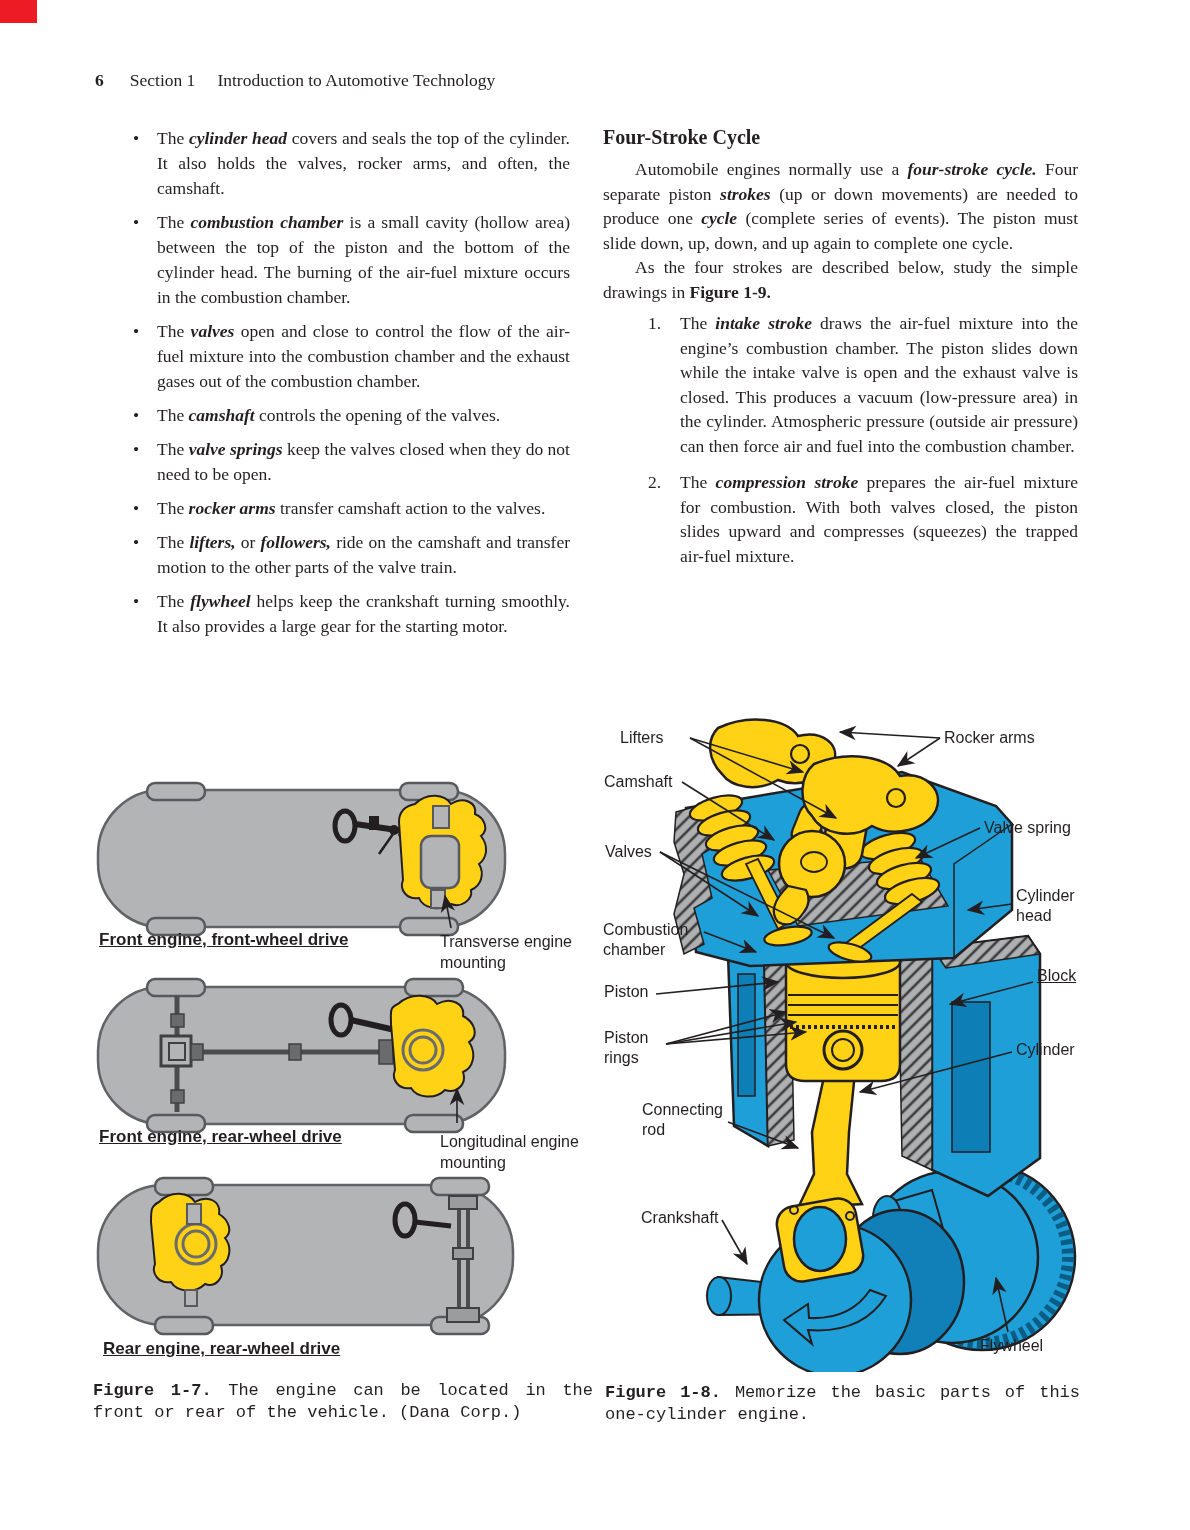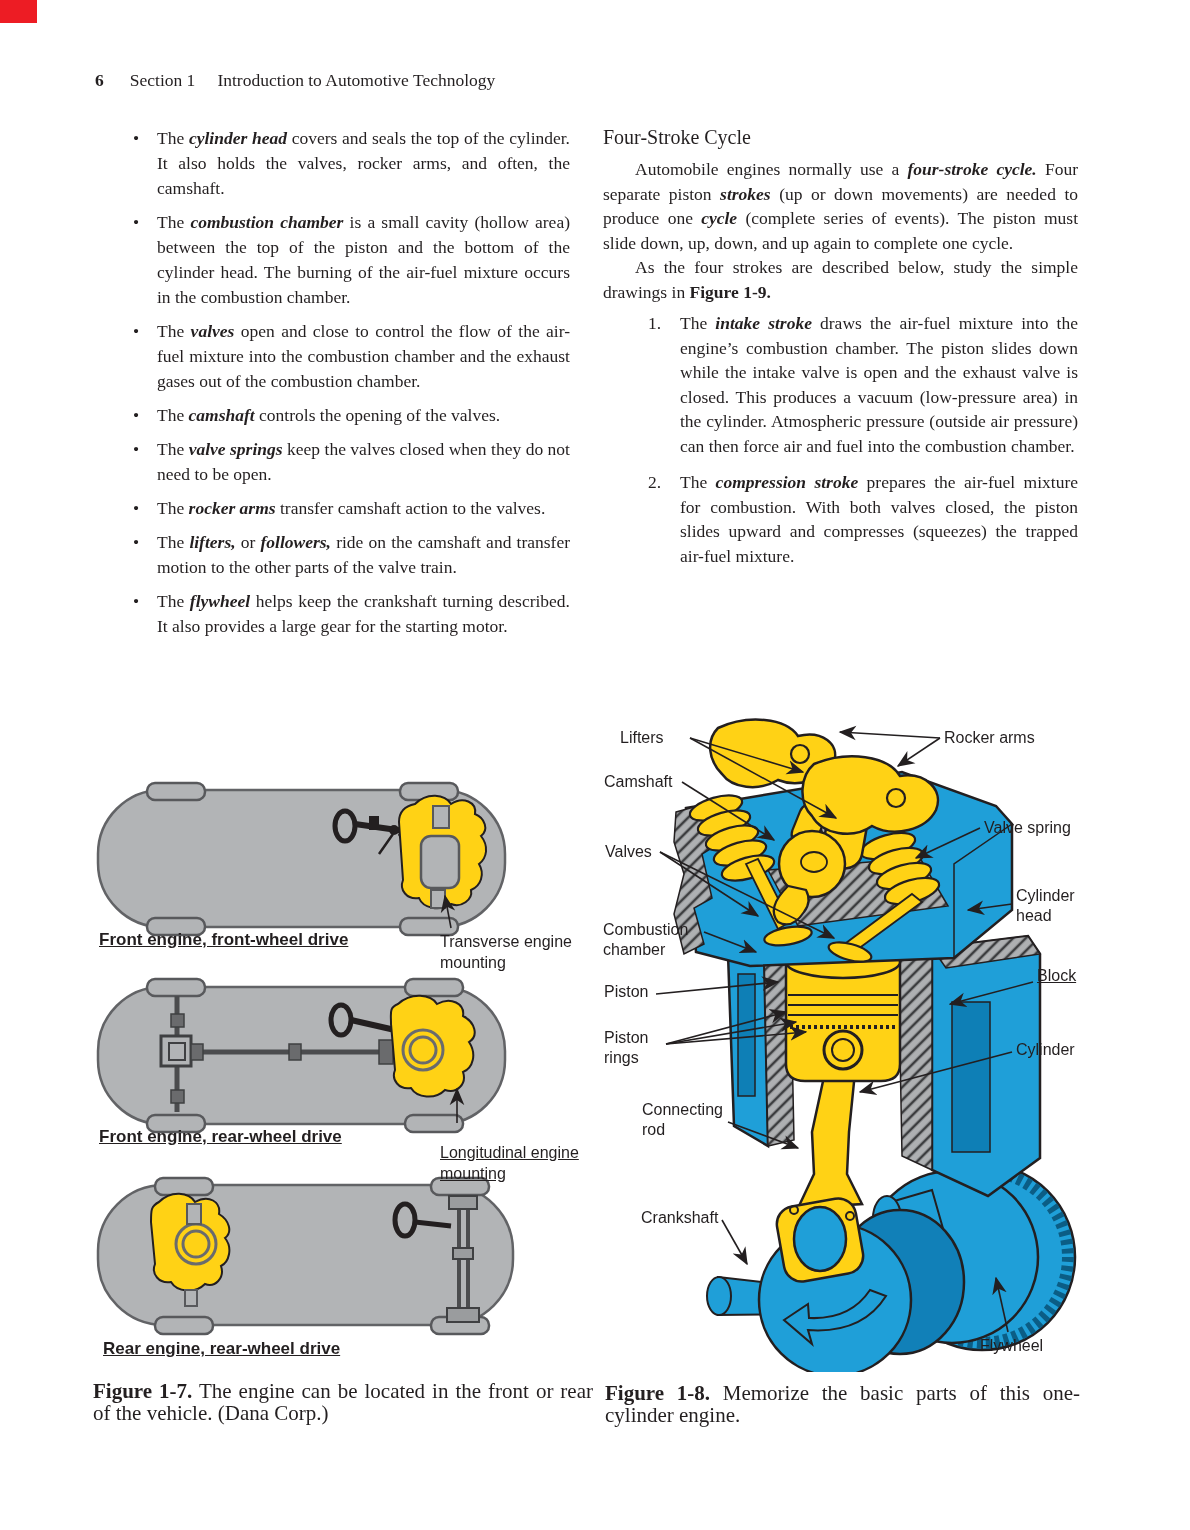--- a/index.html
+++ b/index.html
@@ -11,36 +11,36 @@
   .header .section{margin-right:22px;}
 
   .col-left{position:absolute;left:93px;top:126px;width:477px;}
   .bullet{display:flex;font-size:17.5px;line-height:25px;margin-bottom:9px;}
   .bullet .marker{flex:0 0 64px;padding-left:40px;box-sizing:border-box;}
   .bullet .btext{flex:1;text-align:justify;}
   .term{font-weight:bold;font-style:italic;}
   .b{font-weight:bold;}
 
   .col-right{position:absolute;left:603px;top:124px;width:475px;}
-  .fs-head{font-size:20px;font-weight:normal;margin:0 0 7px 0;line-height:26px;}
+  .fs-head{font-size:20px;font-weight:bold;margin:0 0 7px 0;line-height:26px;}
   .para{font-size:17.5px;line-height:24.5px;text-align:justify;text-indent:32px;margin:0;}
   .numlist{margin-top:7px;}
   .numitem{display:flex;font-size:17.5px;line-height:24.5px;margin-bottom:12px;}
   .numitem .num{flex:0 0 77px;padding-left:45px;box-sizing:border-box;}
   .numitem .ntext{flex:1;text-align:justify;}
 
   .fig{position:absolute;}
   .fig17{left:93px;top:778px;width:500px;height:662px;}
   .fig18{left:600px;top:712px;width:500px;height:760px;}
   .fig svg{position:absolute;left:0;top:0;}
   .car-label{position:absolute;font-family:"Liberation Sans",sans-serif;font-weight:bold;
              font-size:17px;white-space:nowrap;text-decoration:underline;}
   .callout{position:absolute;font-family:"Liberation Sans",sans-serif;font-size:16px;
            line-height:21px;width:140px;}
-  .figcap{position:absolute;font-family:Liberation Serif, serif;font-size:21px;
+  .figcap{position:absolute;font-family:Liberation Mono, monospace;font-size:17px;
           line-height:22px;text-align:justify;}
   .f18lab{position:absolute;font-family:"Liberation Sans",sans-serif;font-size:16px;
           line-height:20px;}
 </style>
 </head>
 <body>
 
 <div class="corner"></div>
 
 <div class="header">
@@ -71,21 +71,21 @@
   <div class="bullet">
     <span class="marker">•</span>
     <div class="btext"><span>The </span><span class="term">rocker arms</span><span> transfer camshaft action to the valves.</span></div>
   </div>
   <div class="bullet">
     <span class="marker">•</span>
     <div class="btext"><span>The </span><span class="term">lifters,</span><span> or </span><span class="term">followers,</span><span> ride on the camshaft and transfer motion to the other parts of the valve train.</span></div>
   </div>
   <div class="bullet">
     <span class="marker">•</span>
-    <div class="btext"><span>The </span><span class="term">flywheel</span><span> helps keep the crankshaft turning described. It also provides a large gear for the starting motor.</span></div>
+    <div class="btext"><span>The </span><span class="term">flywheel</span><span> helps keep the crankshaft turning smoothly. It also provides a large gear for the starting motor.</span></div>
   </div>
 </div>
 
 <div class="col-right">
   <h2 class="fs-head">Four-Stroke Cycle</h2>
   <p class="para"><span>Automobile engines normally use a </span><span class="term">four-stroke cycle.</span><span> Four separate piston </span><span class="term">strokes</span><span> (up or down movements) are needed to produce one </span><span class="term">cycle</span><span> (complete series of events). The piston must slide down, up, down, and up again to complete one cycle.</span></p>
   <p class="para"><span>As the four strokes are described below, study the simple drawings in </span><span class="b">Figure 1-9.</span></p>
   <div class="numlist">
     <div class="numitem">
       <span class="num">1.</span>
@@ -163,21 +163,21 @@
       <line x1="366" y1="420" x2="366" y2="544" stroke="#4b4c4e" stroke-width="4"></line>
       <line x1="375" y1="420" x2="375" y2="544" stroke="#4b4c4e" stroke-width="4"></line>
       <rect x="356" y="418" width="28" height="13" fill="#9a9c9e" stroke="#3f4042" stroke-width="2"></rect>
       <rect x="354" y="530" width="32" height="14" fill="#9a9c9e" stroke="#3f4042" stroke-width="2"></rect>
       <rect x="360" y="470" width="20" height="11" fill="#9a9c9e" stroke="#3f4042" stroke-width="2"></rect>
     </g>
   </svg>
   <div class="car-label" style="left:6px;top:152px;">Front engine, front-wheel drive</div>
   <div class="callout" style="left:347px;top:153px;">Transverse engine mounting</div>
   <div class="car-label" style="left:6px;top:349px;">Front engine, rear-wheel drive</div>
-  <div class="callout" style="left:347px;top:364px;text-decoration:underline;">Longitudinal engine mounting</div>
+  <div class="callout" style="left:347px;top:353px;">Longitudinal engine mounting</div>
   <div class="car-label" style="left:10px;top:561px;">Rear engine, rear-wheel drive</div>
   <div class="figcap" style="left:0;top:602px;width:500px;">
     <span class="b">Figure 1-7.</span><span> The engine can be located in the front or rear of the vehicle. (Dana Corp.)</span>
   </div>
 </div>
 
 <div class="fig fig18">
   <svg viewBox="0 0 500 660" width="500" height="660">
     <defs>
       <pattern id="hat" width="9" height="9" patternUnits="userSpaceOnUse" patternTransform="rotate(45)">

